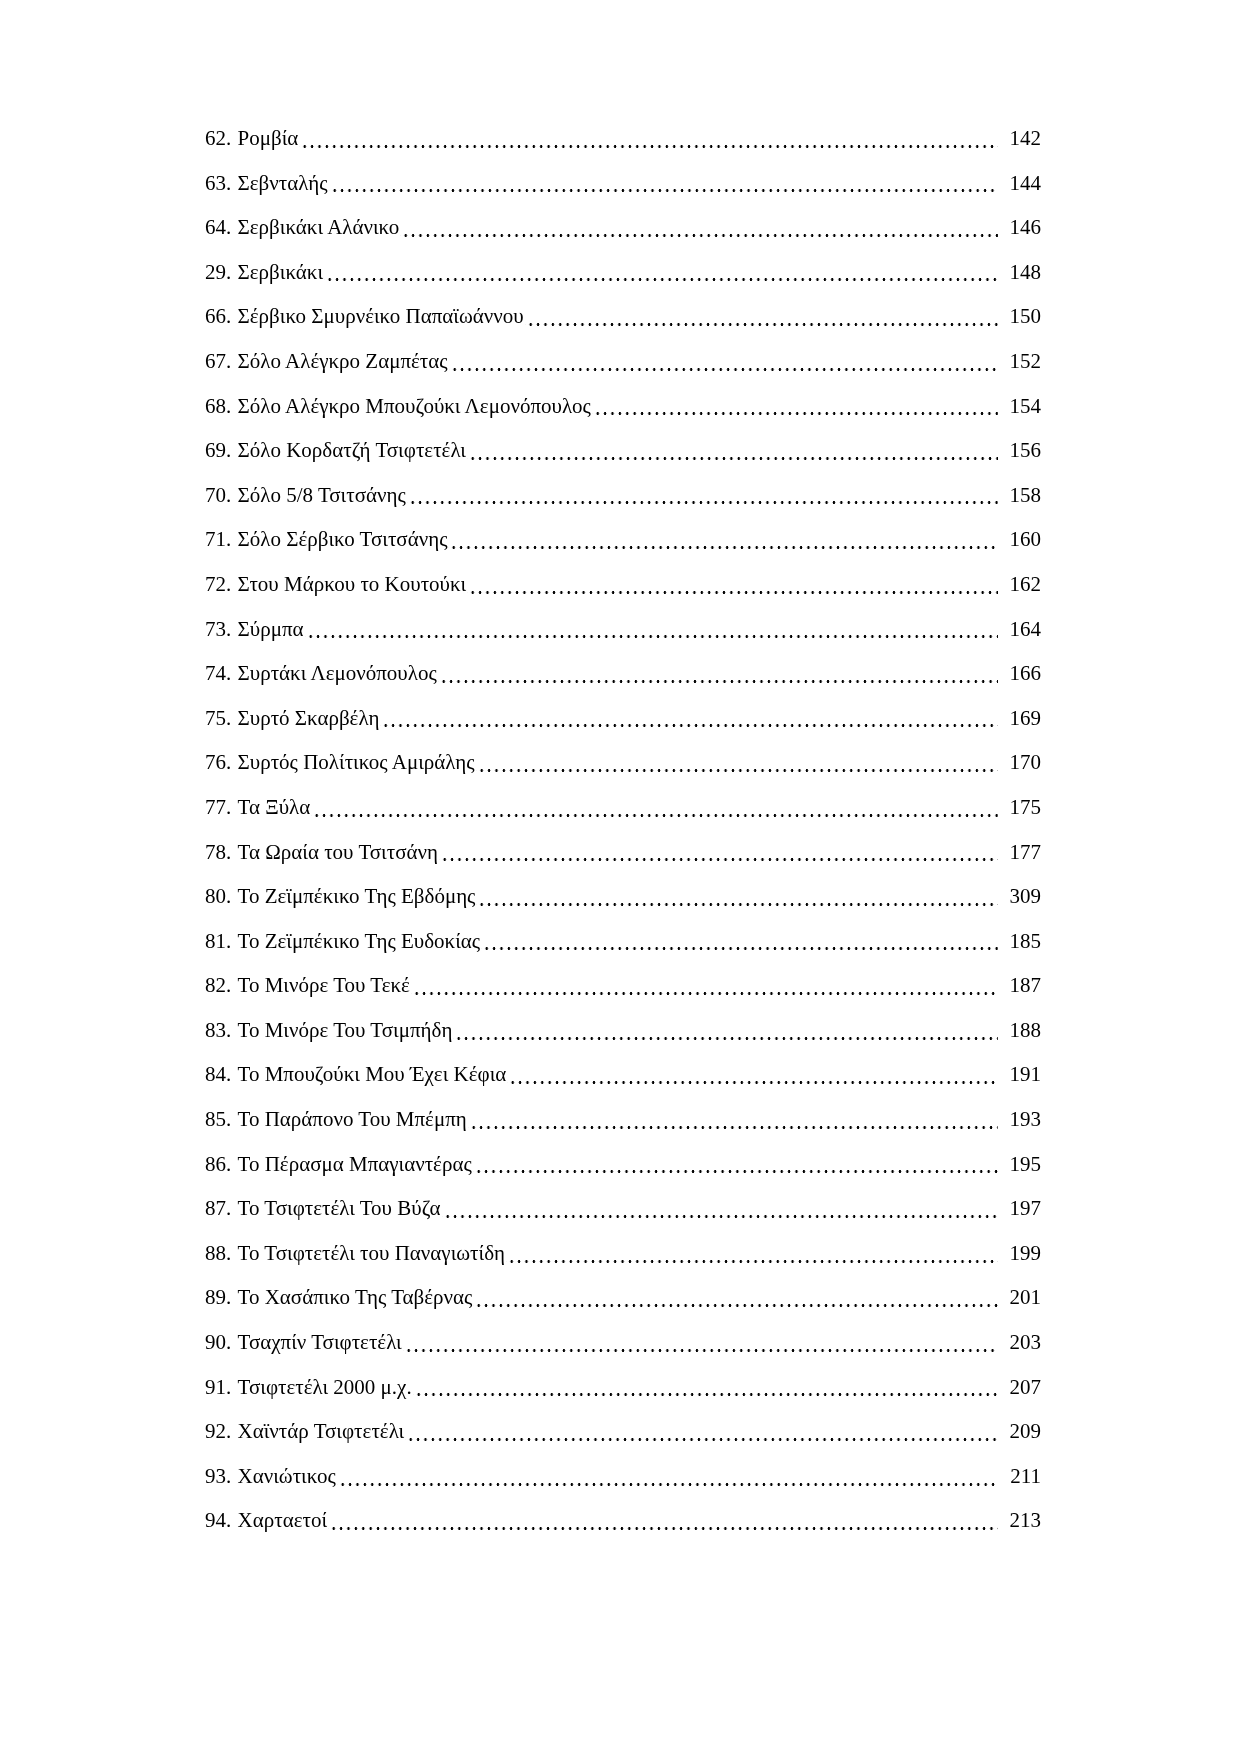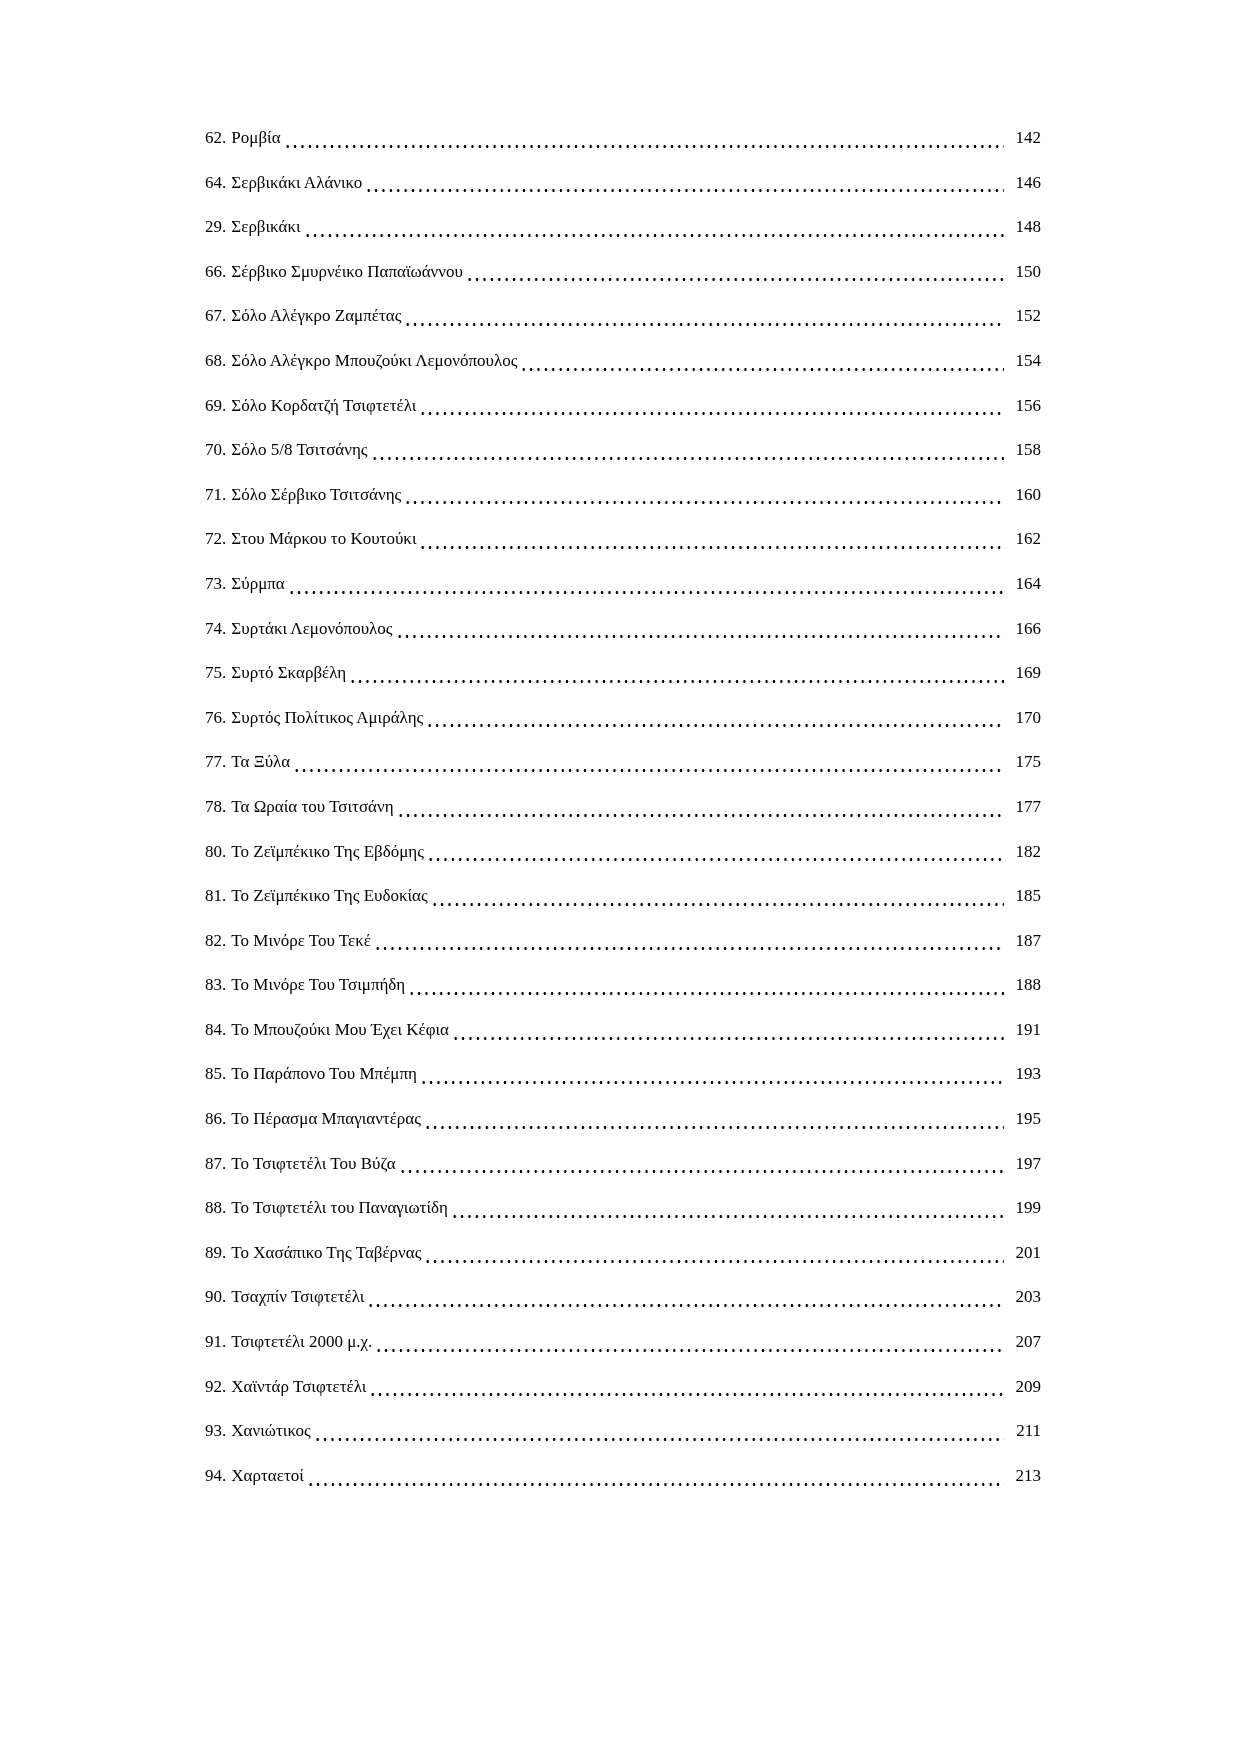--- a/index.html
+++ b/index.html
@@ -17,21 +17,21 @@
     position: absolute;
     left: 205px;
     top: 116px;
     width: 836px;
   }
   .toc-row {
     display: flex;
     align-items: flex-end;
     line-height: 44.6px;
     height: 44.6px;
-    font-size: 17px;
+    font-size: 21px;
     white-space: nowrap;
   }
   .num {
     margin-right: 0.3em;
     flex: 0 0 auto;
   }
   .title {
     flex: 0 0 auto;
   }
   .leader {
@@ -55,20 +55,26 @@
 
 <div class="page">
   <div class="toc" id="toc">
   <div class="toc-row">
     <span class="num">62.</span>
     <span class="title">Ρομβία</span>
     <span class="leader"></span>
     <span class="pagenum">142</span>
   </div>
 
+  <div class="toc-row">
+    <span class="num">63.</span>
+    <span class="title">Σεβνταλής</span>
+    <span class="leader"></span>
+    <span class="pagenum">144</span>
+  </div>
 
   <div class="toc-row">
     <span class="num">64.</span>
     <span class="title">Σερβικάκι Αλάνικο</span>
     <span class="leader"></span>
     <span class="pagenum">146</span>
   </div>
 
   <div class="toc-row">
     <span class="num">29.</span>
@@ -166,21 +172,21 @@
     <span class="title">Τα Ωραία του Τσιτσάνη</span>
     <span class="leader"></span>
     <span class="pagenum">177</span>
   </div>
 
 
   <div class="toc-row">
     <span class="num">80.</span>
     <span class="title">Το Ζεϊμπέκικο Της Εβδόμης</span>
     <span class="leader"></span>
-    <span class="pagenum">182</span>
+    <span class="pagenum">309</span>
   </div>
 
   <div class="toc-row">
     <span class="num">81.</span>
     <span class="title">Το Ζεϊμπέκικο Της Ευδοκίας</span>
     <span class="leader"></span>
     <span class="pagenum">185</span>
   </div>
 
   <div class="toc-row">

